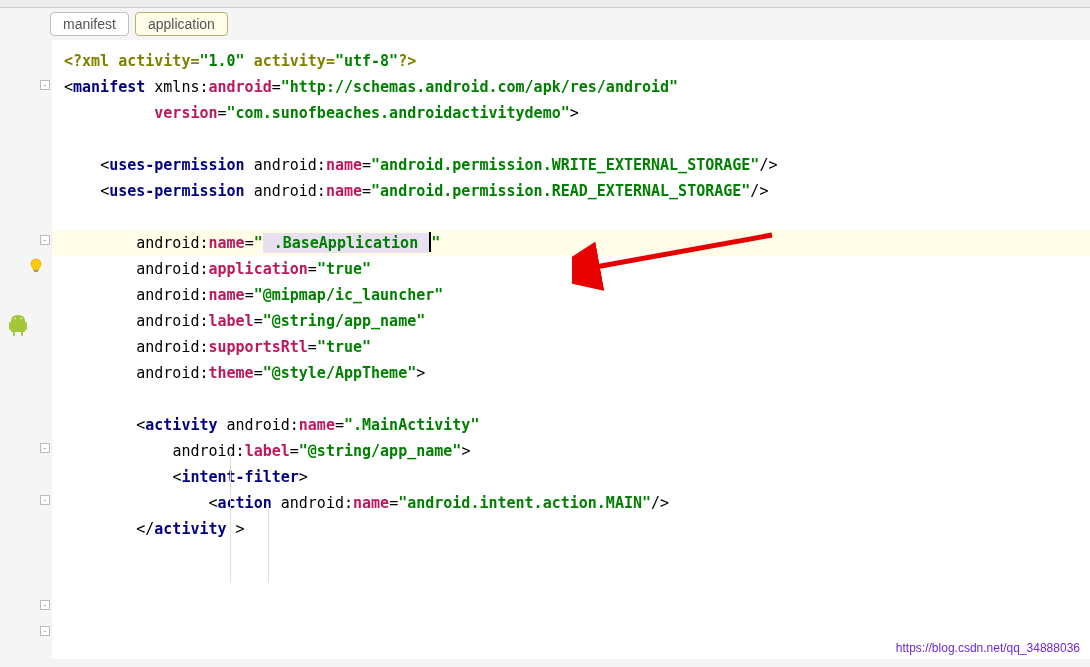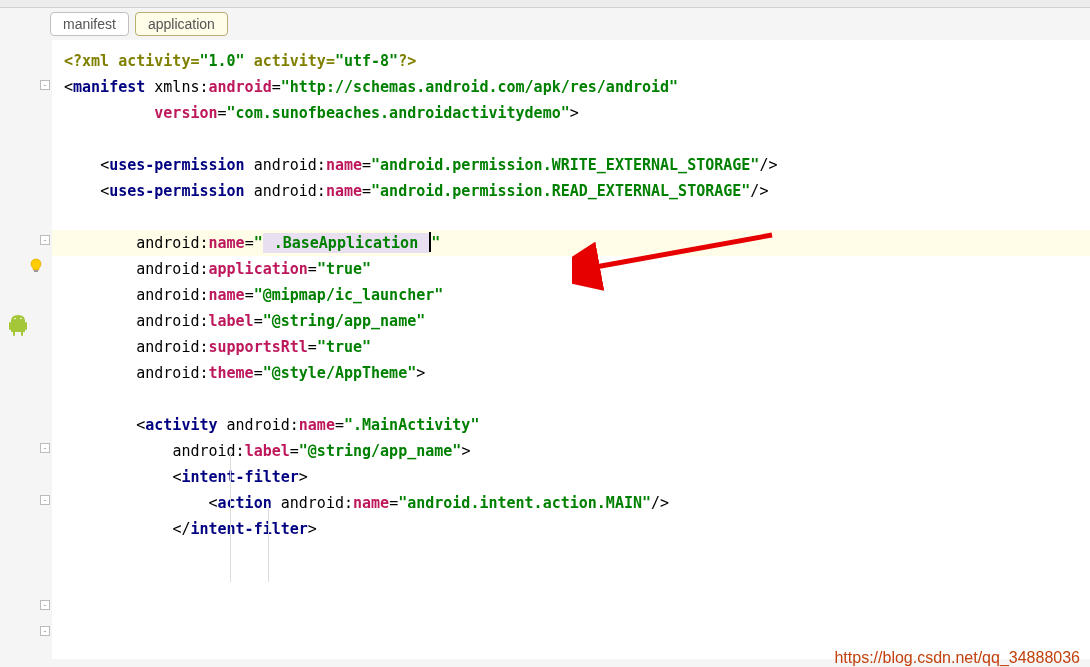--- a/index.html
+++ b/index.html
@@ -114,23 +114,23 @@
     }
     .arrow-annotation {
       position: absolute;
       left: 520px;
       top: 190px;
       pointer-events: none;
     }
     .watermark {
       position: absolute;
       right: 10px;
-      bottom: 0;
-      color: #c2410c;
-      font-size: 16px;
+      bottom: 12px;
+      color: #6d28d9;
+      font-size: 12px;
       font-family: -apple-system, sans-serif;
     }
     .struct-line {
       border-left: 1px solid #ddd;
       position: absolute;
       width: 1px;
     }
   </style>
 </head>
 <body>
@@ -193,22 +193,22 @@
 
     <div class="code-line">        <span class="punct">&lt;</span><span class="tag">activity </span><span class="attr-ns">android:</span><span class="attr">name</span><span class="punct">=</span><span class="value">".MainActivity"</span></div>
 
     <div class="code-line">            <span class="attr-ns">android:</span><span class="attr">label</span><span class="punct">=</span><span class="value">"@string/app_name"</span><span class="punct">&gt;</span></div>
 
     <div class="code-line">            <span class="punct">&lt;</span><span class="tag">intent-filter</span><span class="punct">&gt;</span></div>
 
     <div class="code-line">                <span class="punct">&lt;</span><span class="tag">action </span><span class="attr-ns">android:</span><span class="attr">name</span><span class="punct">=</span><span class="value">"android.intent.action.MAIN"</span><span class="punct">/&gt;</span></div>
 
 
-    <div class="code-line">            <span class="punct">&lt;/</span><span class="tag">intent-filter</span><span class="punct">&gt;</span></div>
-
+
+    <div class="code-line">        <span class="punct">&lt;/</span><span class="tag">activity </span><span class="punct">&gt;</span></div>
 
     <svg class="arrow-annotation" width="220" height="70" viewBox="0 0 220 70">
       <defs>
         <marker id="arrowhead" markerWidth="12" markerHeight="10" refX="2" refY="5" orient="auto">
           <polygon points="0 0, 12 5, 0 10" fill="#e60000"></polygon>
         </marker>
       </defs>
       <line x1="200" y1="5" x2="18" y2="38" stroke="#e60000" stroke-width="5" marker-end="url(#arrowhead)"></line>
     </svg>
 

